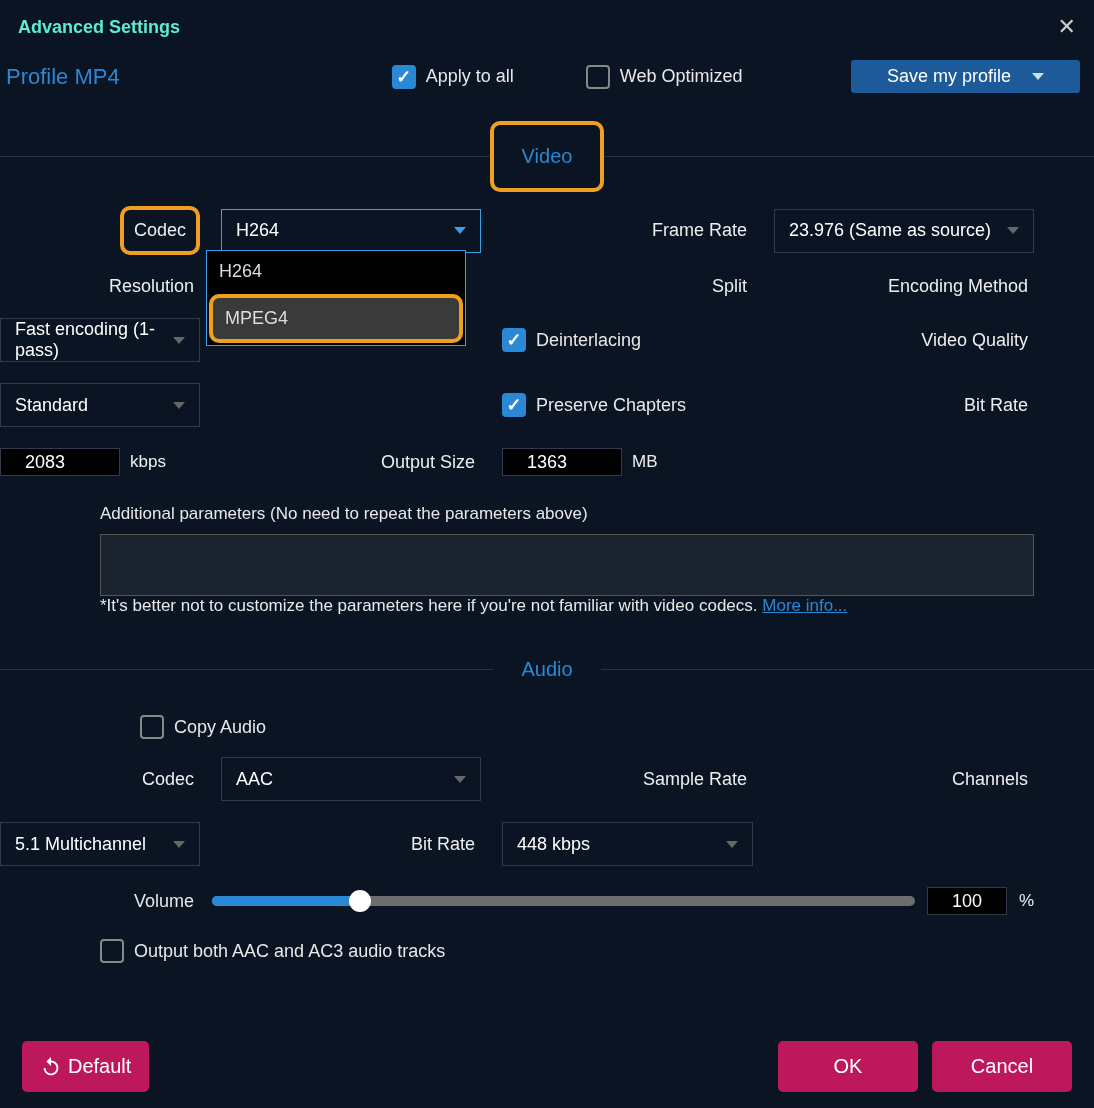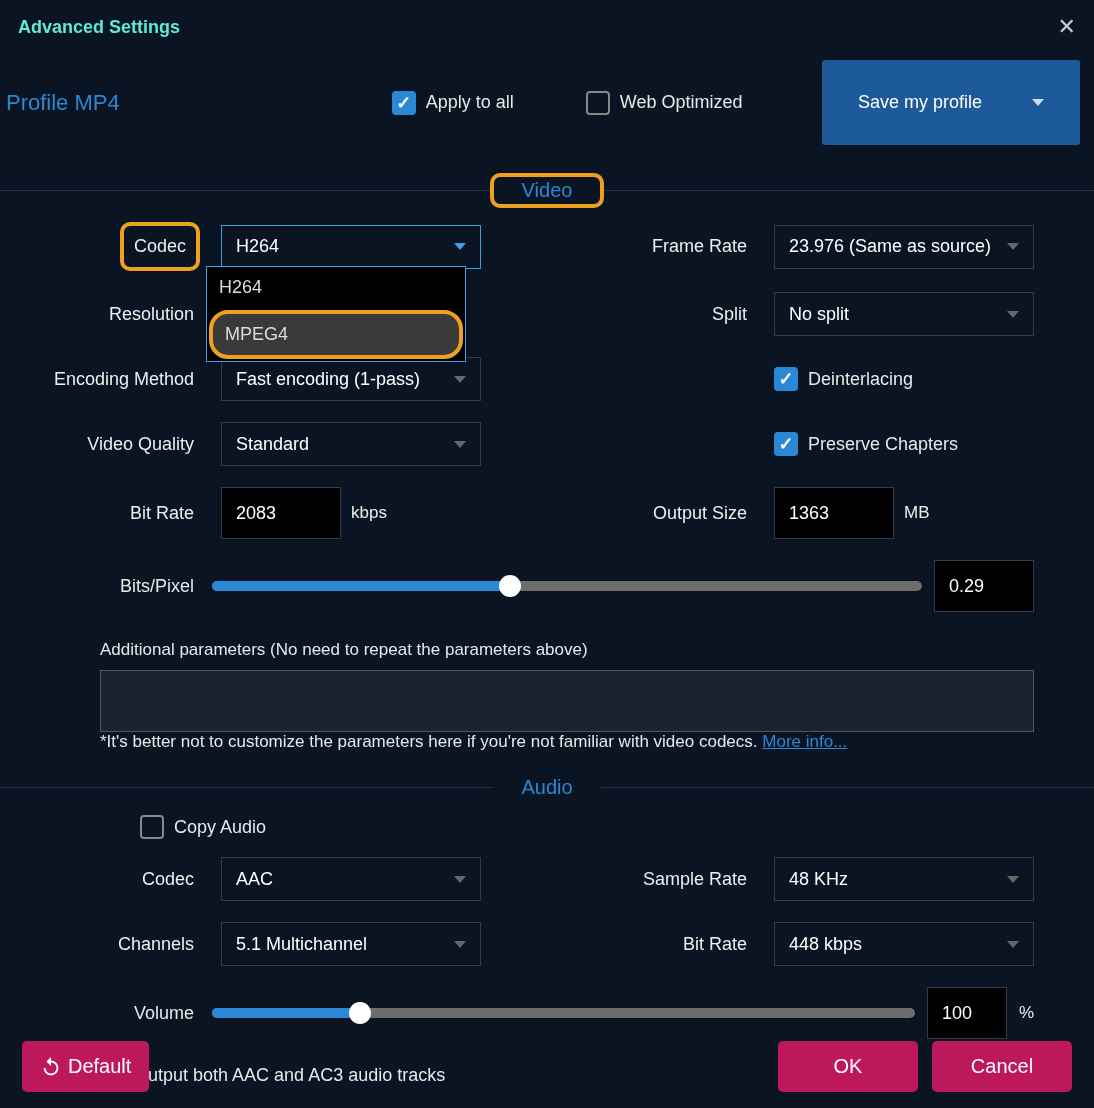--- a/index.html
+++ b/index.html
@@ -31,31 +31,31 @@
 .profile-title { color: #2a88d4; font-size: 22px; font-weight: 500; }
 .cb-row { display: flex; align-items: center; gap: 10px; font-size: 18px; }
 .chk {
   width: 24px; height: 24px; border: 2px solid #888; border-radius: 4px;
   display: inline-flex; align-items: center; justify-content: center;
   background: transparent; cursor: pointer;
 }
 .chk.checked { background: #2a88d4; border-color: #2a88d4; color: #fff; font-weight: bold; }
 .save-btn {
   margin-left: auto; background: #1d5a99; color: #fff;
-  padding: 32px 36px; border: none; font-size: 18px; border-radius: 3px;
-  display: flex; align-items: center; gap: 50px; cursor: pointer;
+  padding: 6px 36px; border: none; font-size: 18px; border-radius: 3px;
+  display: flex; align-items: center; gap: 21px; cursor: pointer;
 }
 .save-btn .caret { width: 0; height: 0; border-left: 6px solid transparent; border-right: 6px solid transparent; border-top: 7px solid #cde; }
 
 .section-head {
   display: flex; align-items: center; color: #2a88d4; font-size: 20px;
   margin: 8px 0 14px 0;
 }
 .section-head .line { flex: 1; height: 1px; background: #233244; }
-.section-head .lbl { padding: 2px 28px; }
+.section-head .lbl { padding: 20px 28px; }
 .section-head .lbl.hl { border: 4px solid #f0a020; border-radius: 10px; }
 
 .grid {
   display: grid;
   grid-template-columns: 200px 260px 1fr 260px;
   column-gap: 10px;
   row-gap: 20px;
   align-items: center;
   padding: 0 60px 0 0;
   gap: 21px;
@@ -71,25 +71,25 @@
 .sel.active { border: 1px solid #3aa0e8; color: #fff; }
 .sel .tri { width: 0; height: 0; border-left: 6px solid transparent; border-right: 6px solid transparent; border-top: 7px solid #666; }
 .sel.active .tri { border-top-color: #3aa0e8; }
 
 .dropdown {
   position: absolute; width: 260px; background: #000; border: 1px solid #3aa0e8;
   z-index: 50;
 }
 .dropdown .opt { padding: 10px 12px; font-size: 18px; color: #ddd; }
 .dropdown .opt.hov { background: #3a3a3a; }
-.dropdown .opt.hl { border: 4px solid #f0a020; border-radius: 19px; margin: 2px; }
+.dropdown .opt.hl { border: 4px solid #f0a020; border-radius: 10px; margin: 2px; }
 
 .txtin {
-  height: 52px; background: #000; border: 1px solid #323b4a; color: #fff;
-  padding: 0 14px; font-size: 18px; display: flex; align-items: center;
+  height: 28px; background: #000; border: 1px solid #323b4a; color: #fff;
+  padding: 0 24px; font-size: 18px; display: flex; align-items: center;
 }
 
 .row-wide { grid-column: 1 / -1; display: flex; align-items: center; gap: 12px; padding-left: 38px;}
 .row-wide .rlbl2 { width: 162px; text-align: right; font-size: 18px; padding-right: 6px;}
 
 .bitrate-pair { display:flex; align-items:center; gap:10px }
 .bitrate-pair .txtin { width: 120px;}
 .unit { color: #eee; font-size: 17px; }
 
 .slider-track {
@@ -161,24 +161,20 @@
   </div>
   <div class="rlbl">Frame Rate</div>
   <div class="sel">
     <span>23.976 (Same as source)</span>
         <span class="tri"></span>
   </div>
 
   <div class="rlbl">Resolution</div>
   <div></div>
   <div class="rlbl">Split</div>
-  <div class="sel">
-    <span>No split</span>
-        <span class="tri"></span>
-  </div>
 
   <div class="rlbl">Encoding Method</div>
   <div class="sel">
     <span>Fast encoding (1-pass)</span>
         <span class="tri"></span>
   </div>
   <div></div>
   <div class="cb-row">
     <span class="chk checked">✓</span>
     <span>Deinterlacing</span>
@@ -199,28 +195,20 @@
   <div class="bitrate-pair">
     <div class="txtin">2083</div>
     <span class="unit">kbps</span>
   </div>
   <div class="rlbl">Output Size</div>
   <div class="bitrate-pair">
     <div class="txtin">1363</div>
     <span class="unit">MB</span>
   </div>
 
-  <div class="row-wide">
-    <div class="rlbl2">Bits/Pixel</div>
-    <div class="slider-track">
-      <div class="slider-fill" id="bpp-fill" style="width: 42%;"></div>
-      <div class="slider-thumb" id="bpp-thumb" style="left: 42%;"></div>
-    </div>
-    <div class="txtin" style="width:100px">0.29</div>
-  </div>
 </div>
 
 <div class="dropdown" style="left:206px; top:44px;">
   <div class="opt">H264</div>
   <div class="opt hov hl">MPEG4</div>
 </div>
 </div>
 
 <div style="height:28px"></div>
 <div class="para">Additional parameters (No need to repeat the parameters above)</div>
@@ -245,24 +233,20 @@
   </div>
 </div>
 
 <div class="grid">
   <div class="rlbl">Codec</div>
   <div class="sel">
     <span>AAC</span>
       <span class="tri"></span>
   </div>
   <div class="rlbl">Sample Rate</div>
-  <div class="sel">
-    <span>48 KHz</span>
-      <span class="tri"></span>
-  </div>
 
   <div class="rlbl">Channels</div>
   <div class="sel">
     <span>5.1 Multichannel</span>
       <span class="tri"></span>
   </div>
   <div class="rlbl">Bit Rate</div>
   <div class="sel">
     <span>448 kbps</span>
       <span class="tri"></span>

